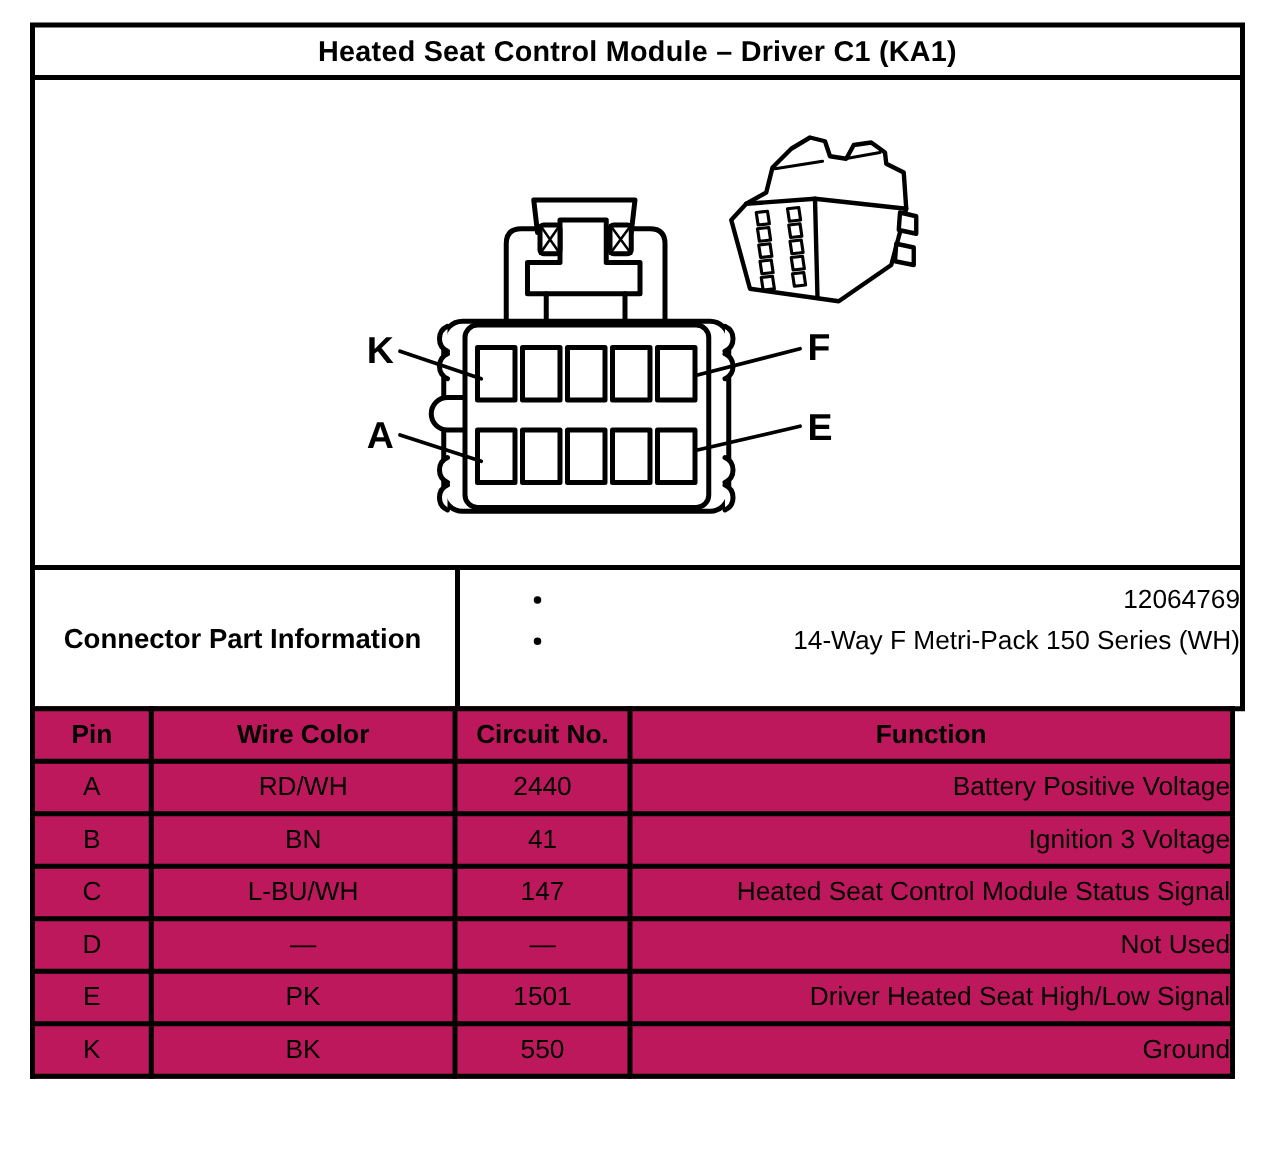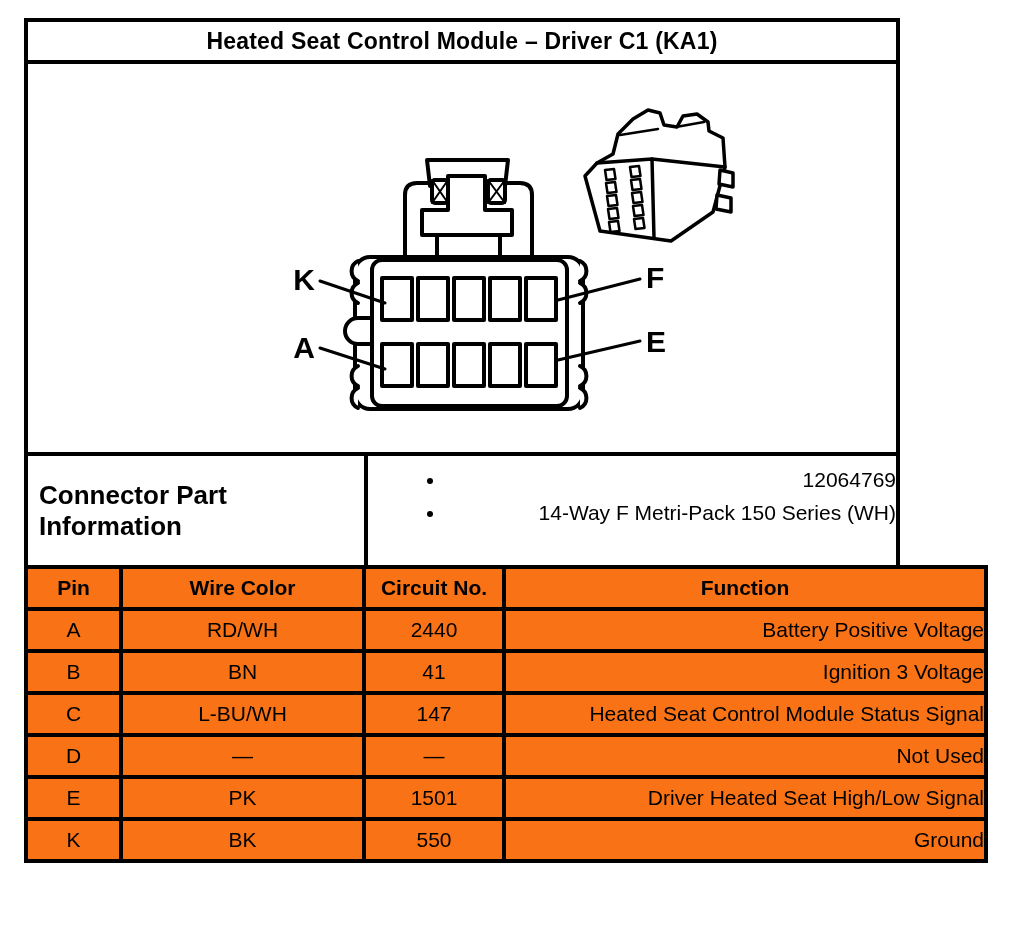--- a/index.html
+++ b/index.html
@@ -1,29 +1,29 @@
 <!DOCTYPE html>
 <html><head>
 <meta charset="utf-8">
 <style>
   html,body{margin:0;padding:0;background:#fff;}
   body{width:1024px;height:934px;position:relative;font-family:"Liberation Sans",sans-serif;color:#000;}
-  .doc{position:absolute;left:24px;top:18px;width:876px;}
+  .doc{position:absolute;left:24px;top:18px;width:972px;}
   .box{border:4px solid #000;background:#fff;box-sizing:border-box;}
   .title-bar{height:46px;display:flex;align-items:center;justify-content:center;
     font-weight:bold;font-size:23px;letter-spacing:0.2px;}
   .diagram-box{margin-top:-4px;height:396px;overflow:hidden;}
   .partinfo{margin-top:-4px;height:117px;display:flex;}
   .partinfo-label{width:340px;flex:0 0 340px;border-right:4px solid #000;display:flex;
-    align-items:center;padding-left:11px;font-weight:bold;font-size:26px;box-sizing:border-box;}
+    align-items:center;padding-left:23px;font-weight:bold;font-size:22px;box-sizing:border-box;}
   .partinfo-values{flex:1;font-size:21px;}
   .partinfo-values ul{margin:12px 0 0 0;padding-left:78px;text-align:right;}
   .partinfo-values li{padding-left:22px;margin-bottom:9px;}
   table.pin-table{margin-top:-4px;border-collapse:collapse;width:960px;table-layout:fixed;
-    background:#f97316;}
+    background:#be185d;}
   table.pin-table th,table.pin-table td{border:4px solid #000;font-size:21px;padding:0;
     text-align:center;overflow:hidden;white-space:nowrap;}
   table.pin-table th{font-weight:bold;height:38px;}
   table.pin-table td{height:38px;font-weight:normal;}
   table.pin-table td.func{text-align:right;padding-left:5px;}
   svg text{font-family:"Liberation Sans",sans-serif;}
 </style>
 </head>
 <body>
 

